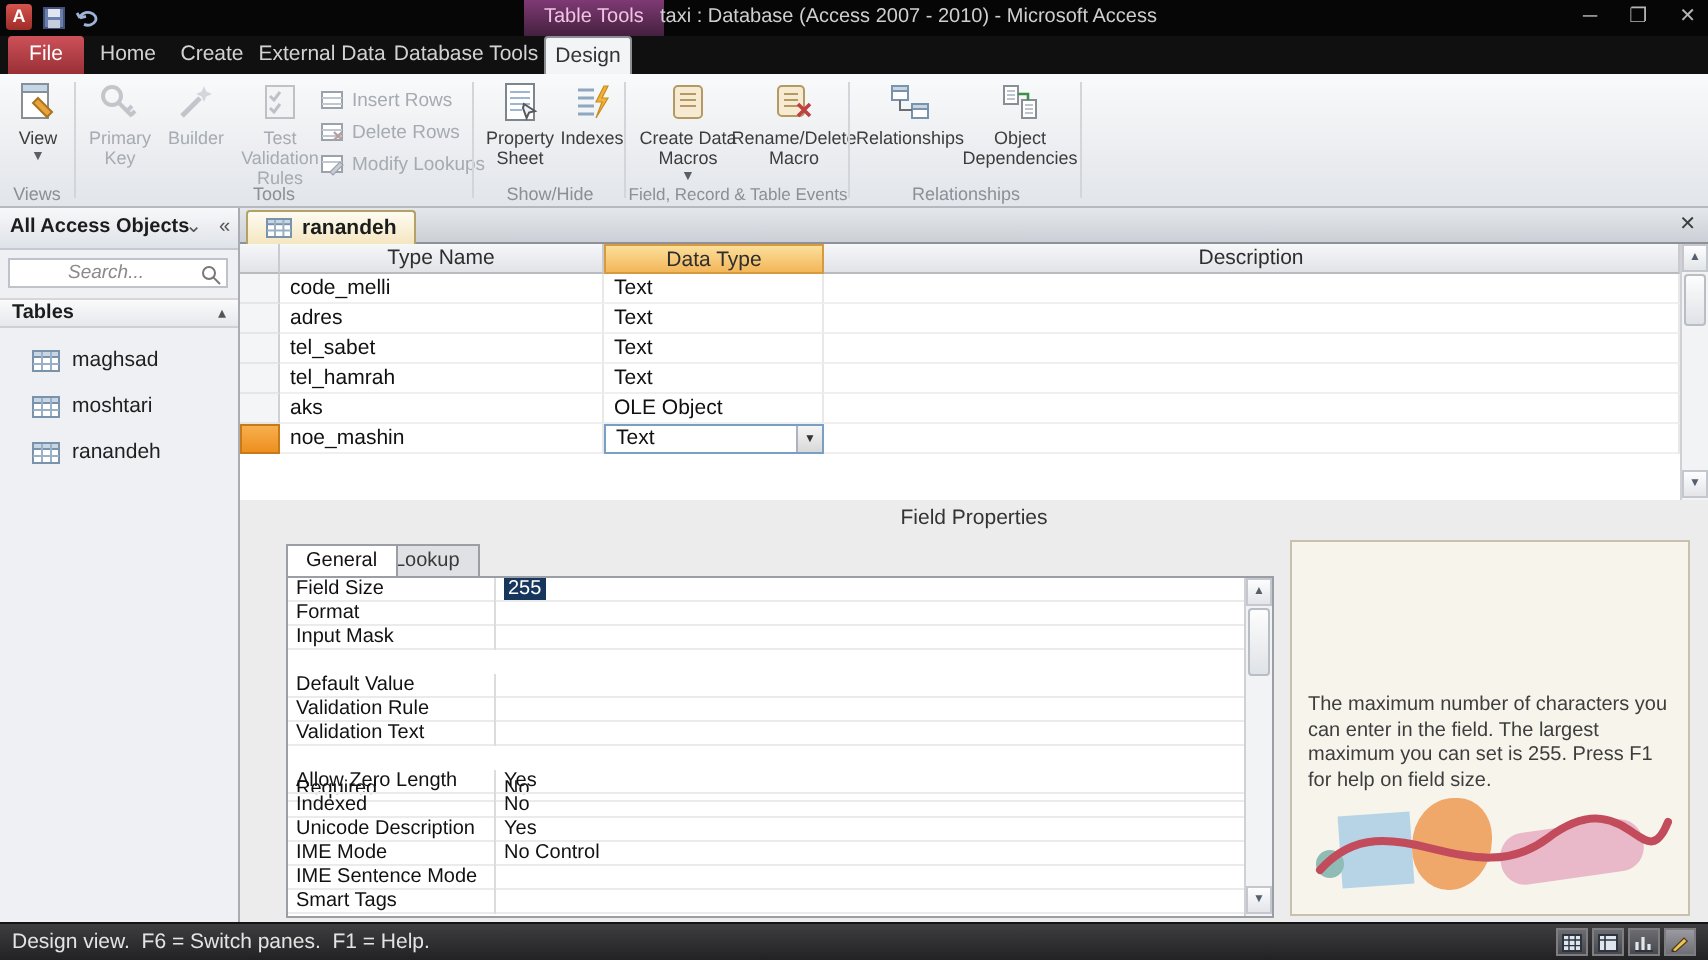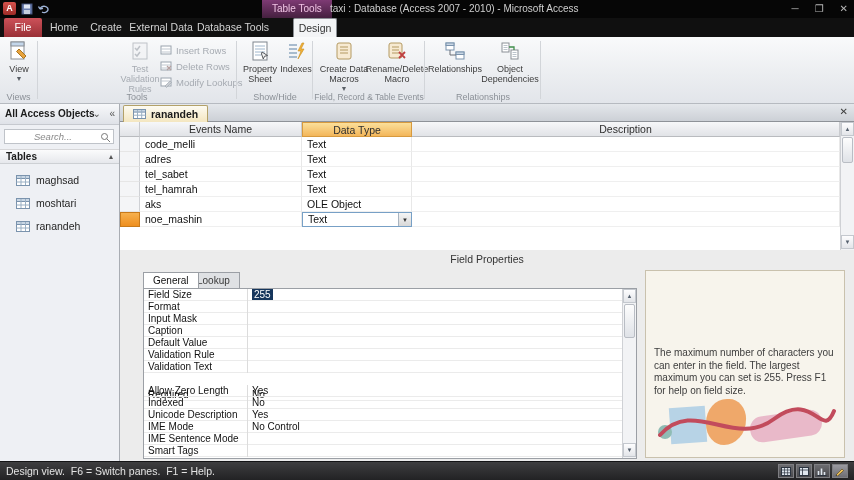--- a/index.html
+++ b/index.html
@@ -13,21 +13,21 @@
   .qicon{position:absolute;top:3px;height:12px;}
   .ctxlabel{position:absolute;left:262px;top:0;height:18px;padding:0 10px;background:linear-gradient(#7e3a74,#45203f);color:#f0c4e4;font-size:10px;line-height:18px;}
   .wtitle{position:absolute;left:330px;top:0;height:18px;line-height:18px;color:#cfcfcf;font-size:10px;white-space:nowrap;}
   .winctl{position:absolute;right:6px;top:0;height:18px;display:flex;gap:16px;color:#b5b5b5;font-size:10px;line-height:18px;}
   .winctl span{cursor:default;}
 
   
   .tabrow{position:absolute;left:0;top:18px;width:854px;height:19px;background:#101010;}
   .rtab{position:absolute;top:0;height:19px;line-height:19px;font-size:10.5px;color:#d2d2d2;text-align:center;}
   .rtab.file{background:linear-gradient(#cd5159,#993036);color:#fff;border-radius:2px 2px 0 0;}
-  .rtab.active{background:#f3f4f6;color:#333;border-radius:2px 2px 0 0;border:1px solid #8b8f94;border-bottom:none;margin-left:21px;}
+  .rtab.active{background:#f3f4f6;color:#333;border-radius:2px 2px 0 0;border:1px solid #8b8f94;border-bottom:none;}
 
   
   .ribbon{position:absolute;left:0;top:37px;width:854px;height:67px;background:linear-gradient(#f9fafb,#eceef1 55%,#e2e5ea);border-bottom:1px solid #b6bac0;}
   .gdiv{position:absolute;top:4px;bottom:4px;width:1px;background:#d2d5d9;}
   .glabel{position:absolute;bottom:1px;font-size:9px;color:#8b9097;text-align:center;white-space:nowrap;overflow:hidden;}
   .glabel.sm{font-size:8.5px;}
   .bigbtn{position:absolute;top:3px;height:56px;display:flex;flex-direction:column;align-items:center;border-radius:2px;}
   .blabel{font-size:9px;line-height:10px;text-align:center;color:#3d3d3d;margin-top:2px;}
   .dis .blabel{color:#a6abb2;}
   .chev{font-size:7px;color:#5a5f66;margin-top:1px;line-height:7px;}
@@ -140,20 +140,34 @@
           <rect x="3" y="2" width="13" height="17" fill="#fff" stroke="#8a8f96"></rect>
           <rect x="3" y="2" width="13" height="4" fill="#c3d6ea" stroke="#8a8f96"></rect>
           <path d="M11 9 L18 16 L15.5 18.5 L8.5 11.5 Z" fill="#e8a33d" stroke="#a8741f"></path>
         </svg>
       <span class="blabel">View</span>
       <span class="chev">▼</span>
     </div>
     <div class="glabel" style="left:0;width:37px">Views</div>
     <div class="gdiv" style="left:37px"></div>
 
+    <div class="bigbtn dis" style="left:41px;width:38px">
+      <svg width="22" height="22" opacity="0.55">
+          <circle cx="7" cy="8" r="4.5" fill="none" stroke="#9aa0a8" stroke-width="2"></circle>
+          <path d="M10.5 11.5 L17 18 M14.5 15.5 l2.5 -2.5 M16.5 17.5 l2 -2" stroke="#9aa0a8" stroke-width="2" fill="none"></path>
+        </svg>
+      <span class="blabel">Primary Key</span>
+    </div>
+    <div class="bigbtn dis" style="left:81px;width:34px">
+      <svg width="22" height="22" opacity="0.55">
+          <path d="M4 18 L13 9" stroke="#9aa0a8" stroke-width="2.5"></path>
+          <path d="M15 3 l1.2 2.8 2.8 1.2 -2.8 1.2 -1.2 2.8 -1.2 -2.8 -2.8 -1.2 2.8 -1.2 Z" fill="#b8bdc4"></path>
+        </svg>
+      <span class="blabel">Builder</span>
+    </div>
     <div class="bigbtn dis" style="left:117px;width:46px">
       <svg width="22" height="22" opacity="0.6">
           <rect x="4" y="3" width="14" height="16" fill="#f2f3f5" stroke="#9aa0a8"></rect>
           <path d="M6 8 l2 2 3 -4 M6 14 l2 2 3 -4" stroke="#9aa0a8" stroke-width="1.5" fill="none"></path>
         </svg>
       <span class="blabel">Test Validation Rules</span>
     </div>
     <div class="smallbtn" style="left:160px;top:7px">
       <svg width="12" height="12">
           <rect x="1" y="2" width="10" height="8" fill="#fff" stroke="#9aa3ad"></rect>
@@ -293,21 +307,21 @@
             <rect x="0.5" y="0.5" width="12" height="2.6" fill="#c8d6e4" stroke="#7a93ad"></rect>
             <path d="M4.5 1 v8 M8.7 1 v8 M0.5 6.2 h12" stroke="#9ab0c4"></path>
           </svg>
         <span>ranandeh</span>
       </div>
       <span class="docclose">✕</span>
     </div>
 
     <div class="grid">
       <div class="ghead" style="left:0;width:20px"></div>
-      <div class="ghead" style="left:20px;width:162px">Events Name</div>
+      <div class="ghead" style="left:20px;width:162px">Type Name</div>
       <div class="ghead hl" style="left:182px;width:110px">Data Type</div>
       <div class="ghead" style="left:292px;width:428px">Description</div>
 
       <div class="grow" style="top:15px">
         <div class="gsel"></div>
         <div class="gc n">code_melli</div>
         <div class="gc t">Text</div>
         <div class="gc d"></div>
       </div>
       <div class="grow" style="top:30px">
@@ -363,24 +377,20 @@
         <div class="prow" style="top:0">
           <div class="pname">Field Size</div>
           <div class="pval"><span class="selval">255</span></div>
         </div>
         <div class="prow" style="top:12px">
           <div class="pname">Format</div>
           <div class="pval"></div>
         </div>
         <div class="prow" style="top:24px">
           <div class="pname">Input Mask</div>
-          <div class="pval"></div>
-        </div>
-        <div class="prow" style="top:36px">
-          <div class="pname">Caption</div>
           <div class="pval"></div>
         </div>
         <div class="prow" style="top:48px">
           <div class="pname">Default Value</div>
           <div class="pval"></div>
         </div>
         <div class="prow" style="top:60px">
           <div class="pname">Validation Rule</div>
           <div class="pval"></div>
         </div>

